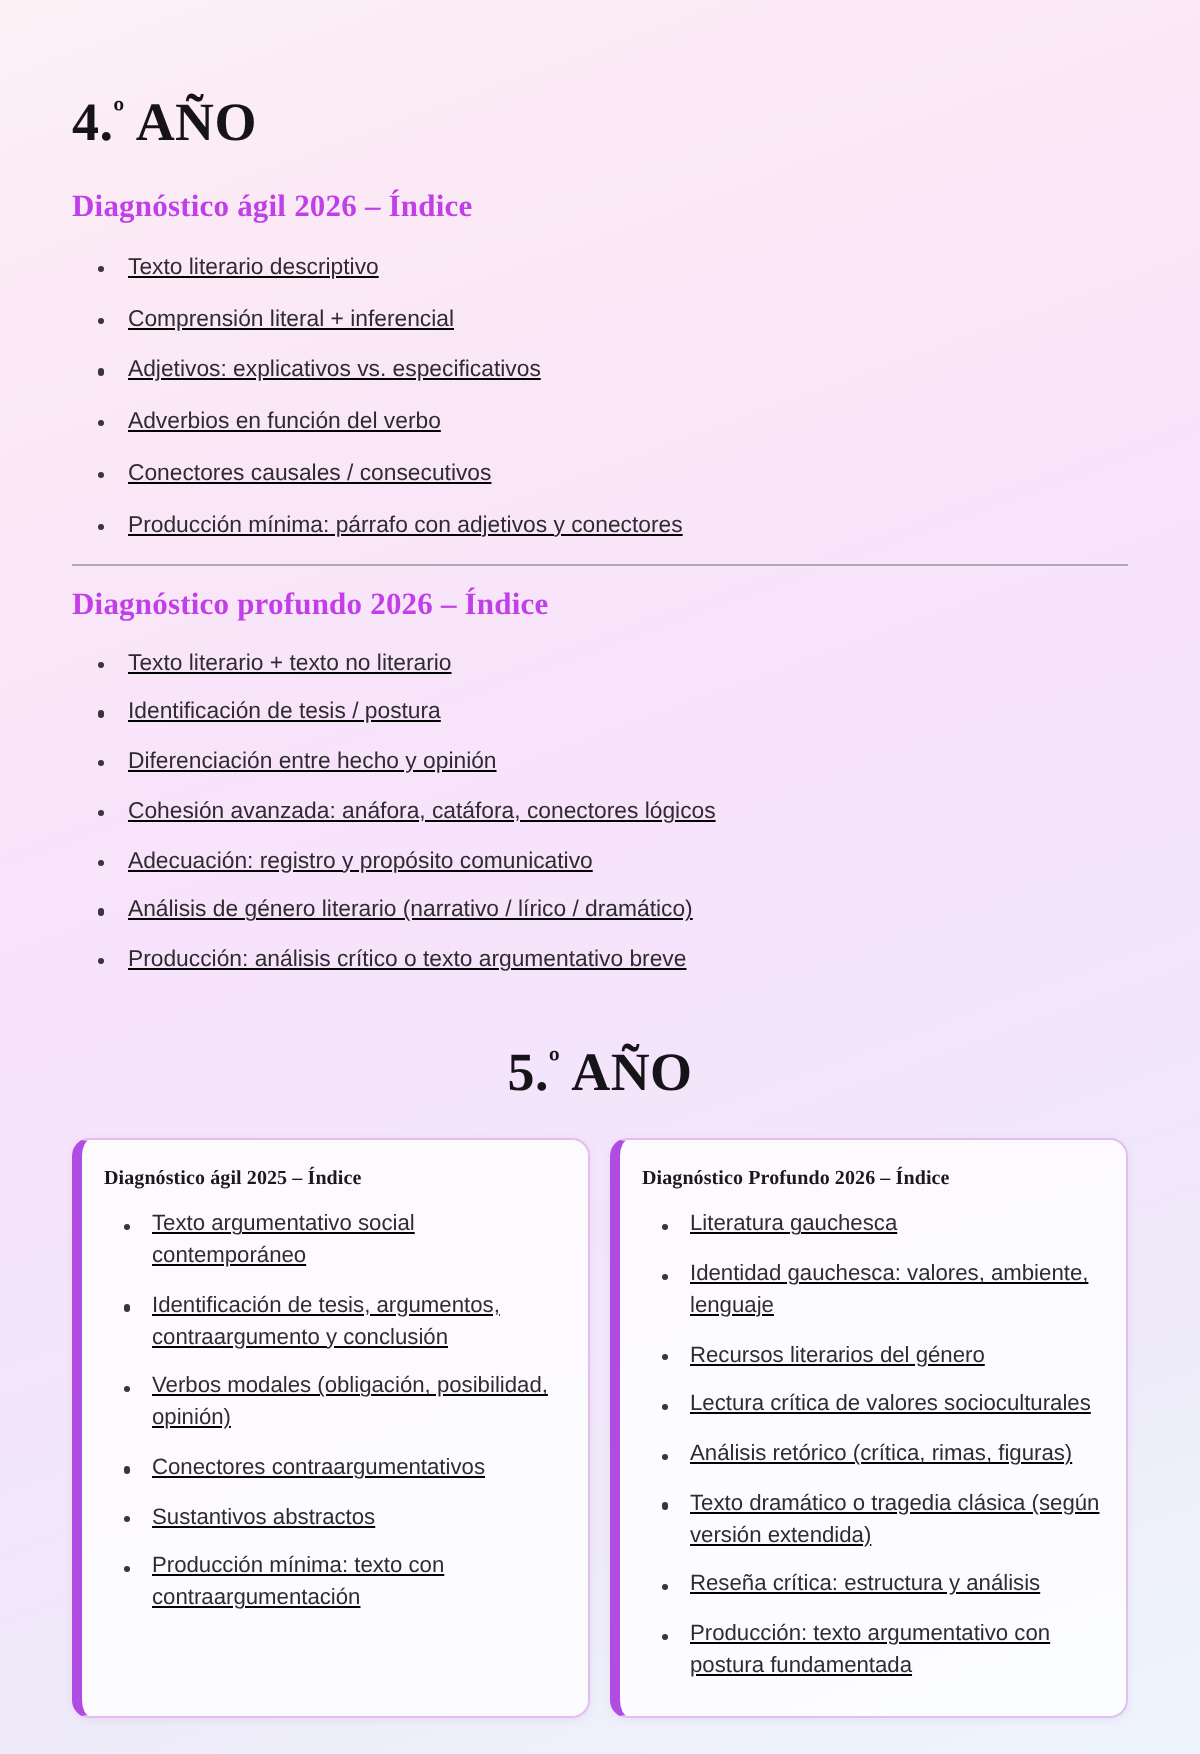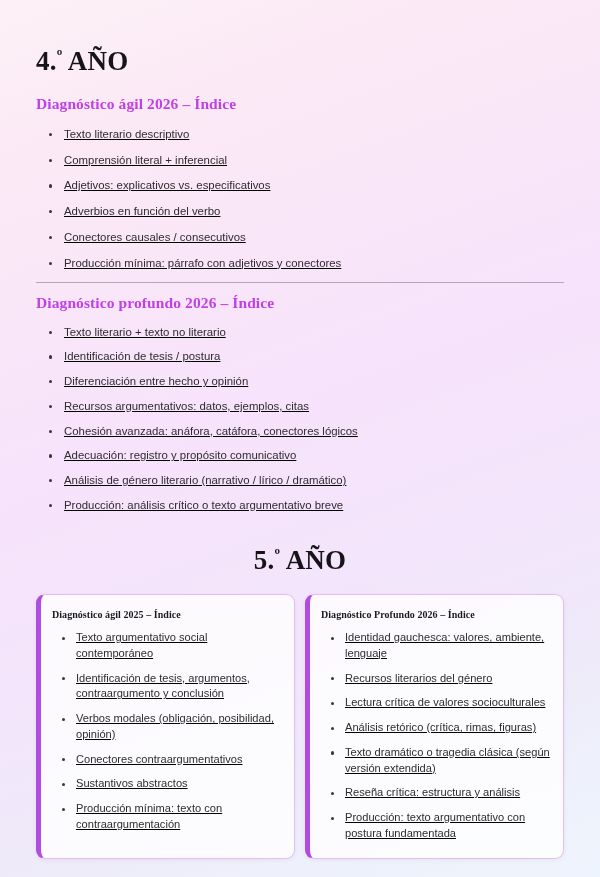--- a/index.html
+++ b/index.html
@@ -150,21 +150,20 @@
   </ul>
 
   <div class="divider"></div>
 
   <h2 class="accent-heading">Diagnóstico profundo 2026 – Índice</h2>
 
   <ul class="topic-list" id="list-profundo-2026">
     <li>Texto literario + texto no literario</li>
     <li>Identificación de tesis / postura</li>
     <li>Diferenciación entre hecho y opinión</li>
-    <li>Recursos argumentativos: datos, ejemplos, citas</li>
     <li>Cohesión avanzada: anáfora, catáfora, conectores lógicos</li>
     <li>Adecuación: registro y propósito comunicativo</li>
     <li>Análisis de género literario (narrativo / lírico / dramático)</li>
     <li>Producción: análisis crítico o texto argumentativo breve</li>
   </ul>
 
   <h1 class="year-title" id="year5-title"><span>5.</span><span class="ord">º</span> <span>AÑO</span></h1>
 
   <div class="cards">
 
@@ -176,20 +175,21 @@
         <li>Verbos modales (obligación, posibilidad, opinión)</li>
         <li>Conectores contraargumentativos</li>
         <li>Sustantivos abstractos</li>
         <li>Producción mínima: texto con contraargumentación</li>
       </ul>
     </div>
 
     <div class="card">
       <div class="card-title">Diagnóstico Profundo 2026 – Índice</div>
       <ul class="topic-list">
+        <li>Literatura gauchesca</li>
         <li>Identidad gauchesca: valores, ambiente, lenguaje</li>
         <li>Recursos literarios del género</li>
         <li>Lectura crítica de valores socioculturales</li>
         <li>Análisis retórico (crítica, rimas, figuras)</li>
         <li>Texto dramático o tragedia clásica (según versión extendida)</li>
         <li>Reseña crítica: estructura y análisis</li>
         <li>Producción: texto argumentativo con postura fundamentada</li>
       </ul>
     </div>
 

